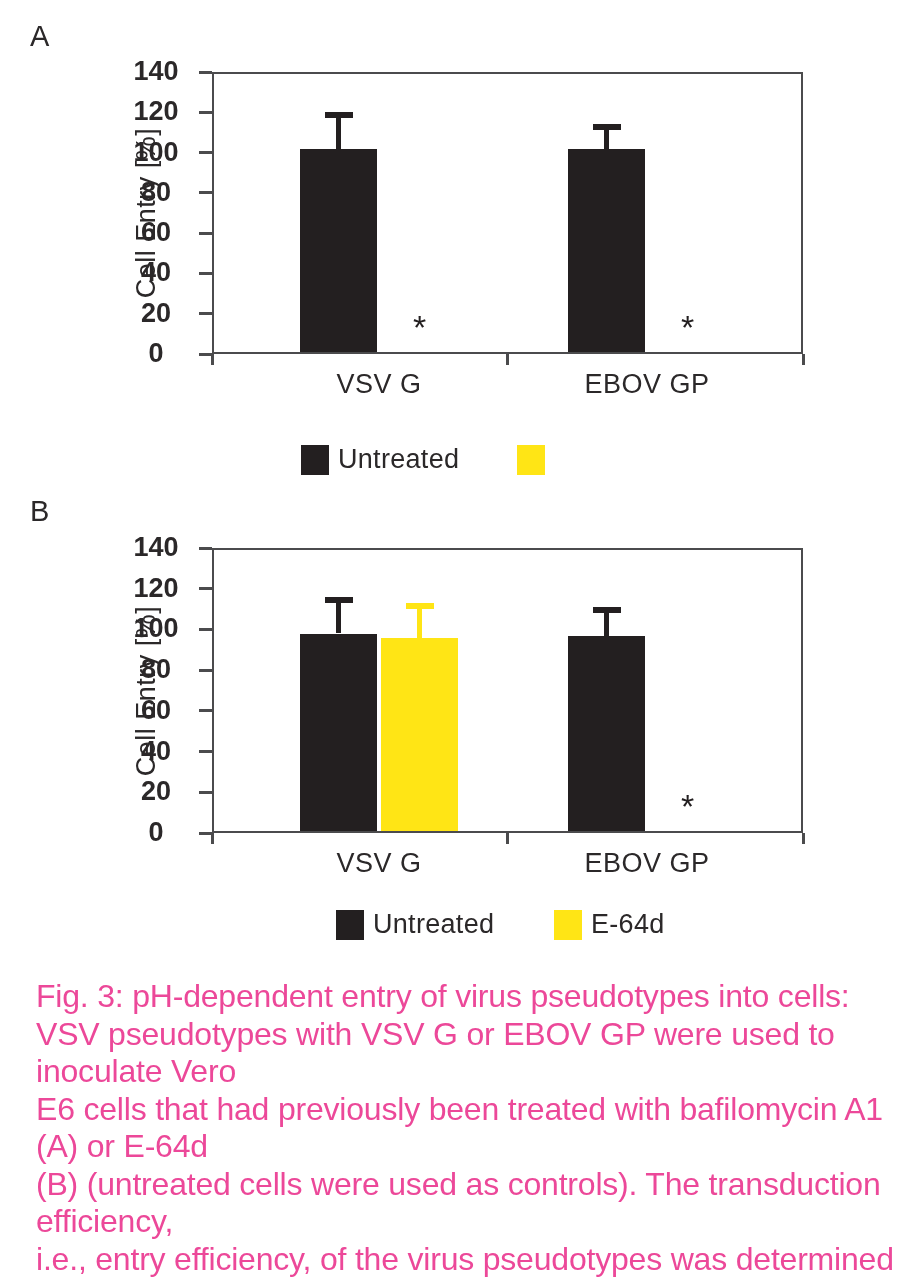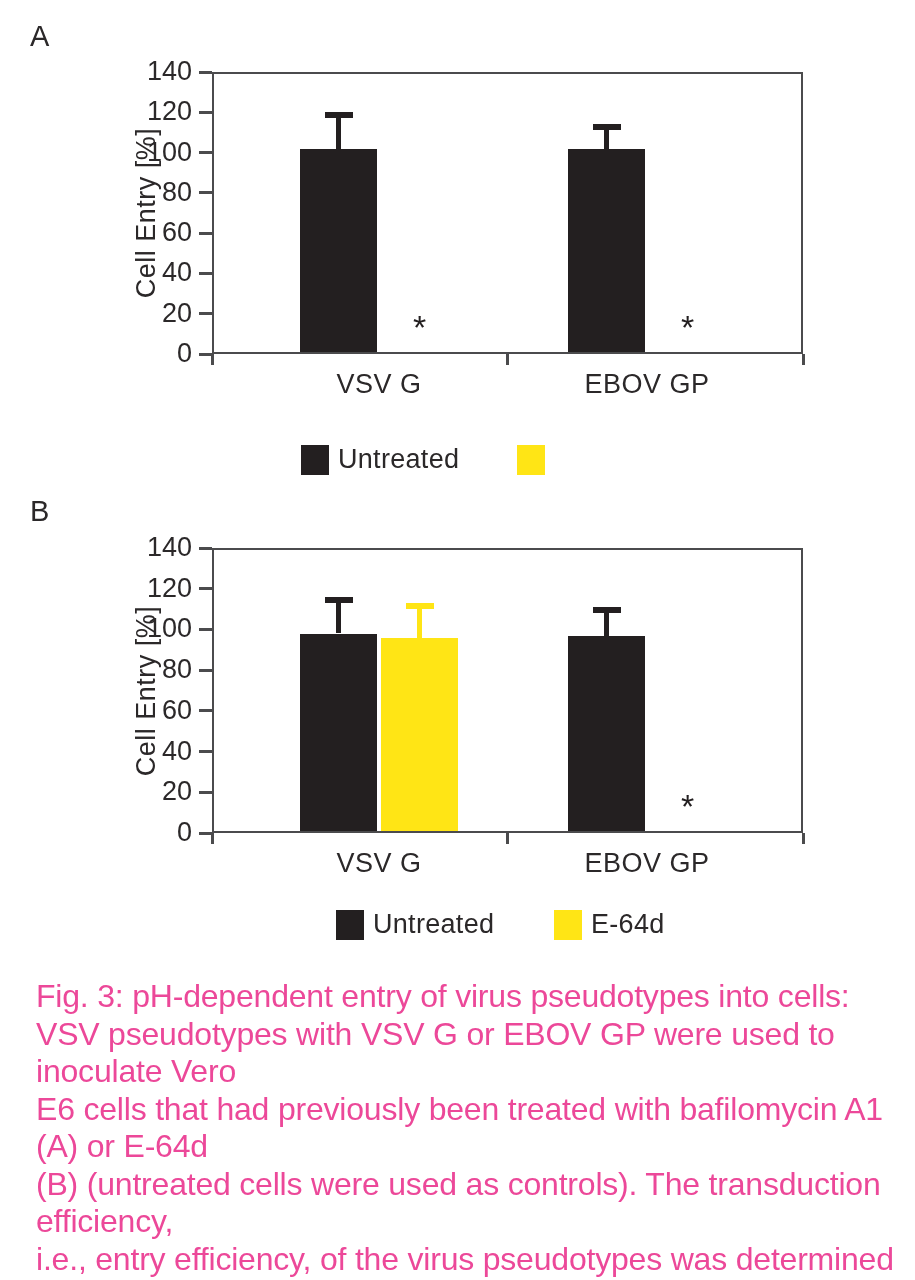--- a/index.html
+++ b/index.html
@@ -8,21 +8,21 @@
     font-family: "Liberation Sans", sans-serif; color: #231f20;
   }
   .page { position: absolute; left: 0; top: 0; width: 915px; height: 1280px; }
   .chart-layer { position: absolute; left: 0; top: 0; width: 915px; height: 1280px; }
   .panel-letter {
     position: absolute; font-size: 29px; font-weight: 500; color: #2b2829;
     letter-spacing: 0.5px;
   }
   .plot-box { position: absolute; border: 2px solid #4b4b4d; box-sizing: border-box; background: #ffffff; }
   .tickmark { position: absolute; background: #4b4b4d; }
-  .ytick-label { position: absolute; font-size: 27px; color: #2b2829; text-align: right; }
+  .ytick-label { position: absolute; font-size: 27px; color: #2b2829; text-align: center; font-weight: bold; }
   .ylabel {
     position: absolute; font-size: 27px; color: #2b2829; white-space: nowrap;
     transform: translate(-50%, -50%) rotate(-90deg);
     letter-spacing: 0.5px;
   }
   .bar { position: absolute; }
   .errpart { position: absolute; }
   .sig { position: absolute; font-size: 34px; color: #231f20; text-align: center; }
   .xcat { position: absolute; font-size: 27px; color: #2b2829; text-align: center; letter-spacing: 0.5px; }
   .legend-swatch { position: absolute; width: 28px; height: 30px; }

